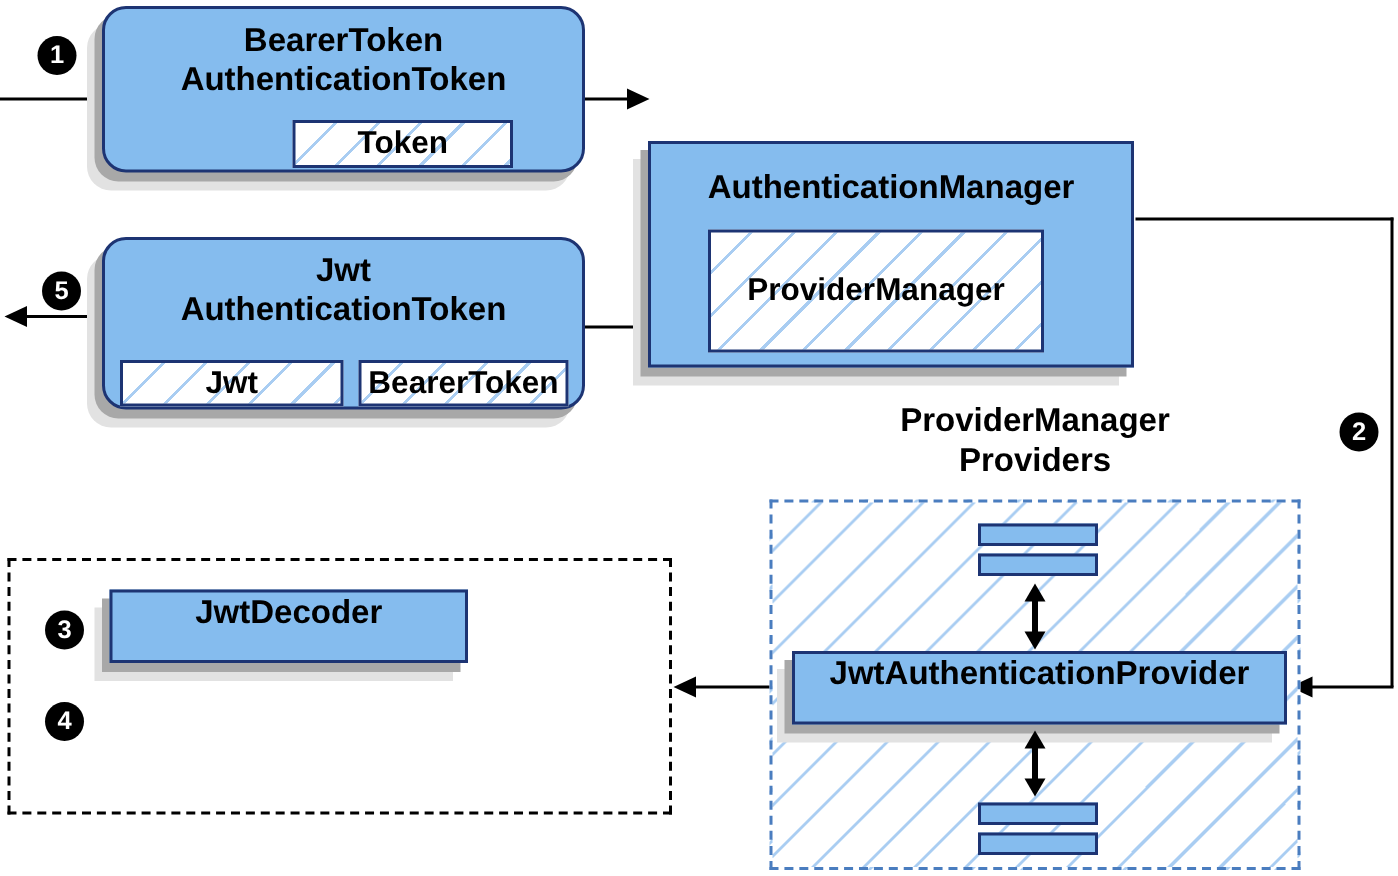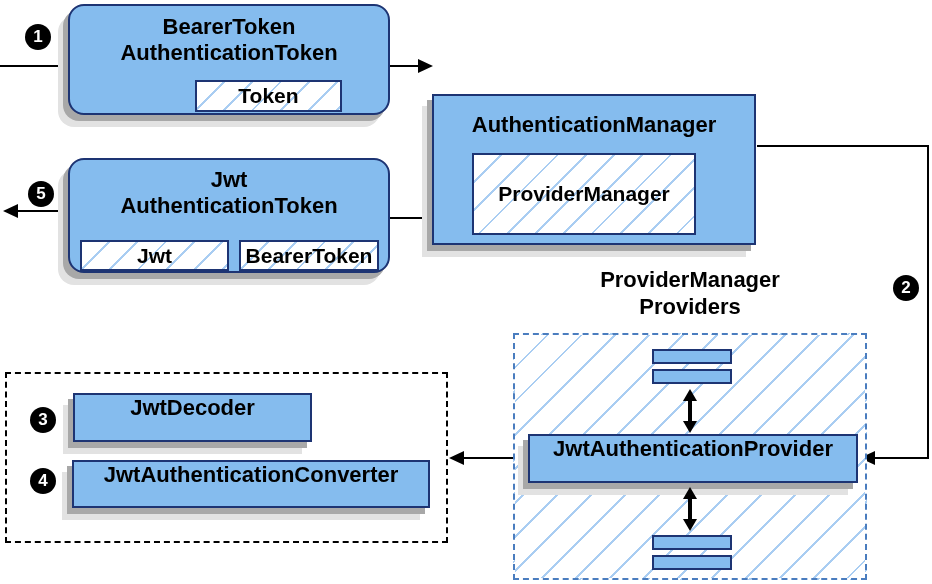--- a/index.html
+++ b/index.html
@@ -142,17 +142,14 @@
 
   <div class="bar" style="left:652px;top:535px;"></div>
   <div class="bar" style="left:652px;top:555px;"></div>
 
   <div class="dashed-box" style="left:5px;top:372px;width:443px;height:171px;"></div>
 
   <div class="box flexc" style="left:73px;top:393px;width:239px;height:49px;">
     <span class="title">JwtDecoder</span>
   </div>
 
-  <div class="box flexc" style="left:72px;top:460px;width:358px;height:48px;">
-    <span class="title">JwtAuthenticationConverter</span>
-  </div>
 
 </div>
 
 </body></html>

